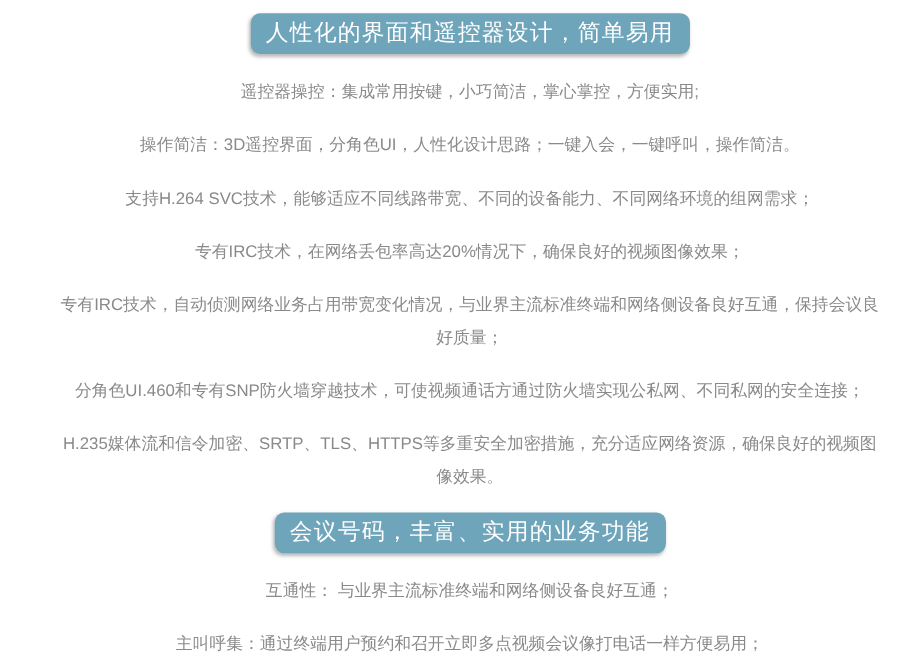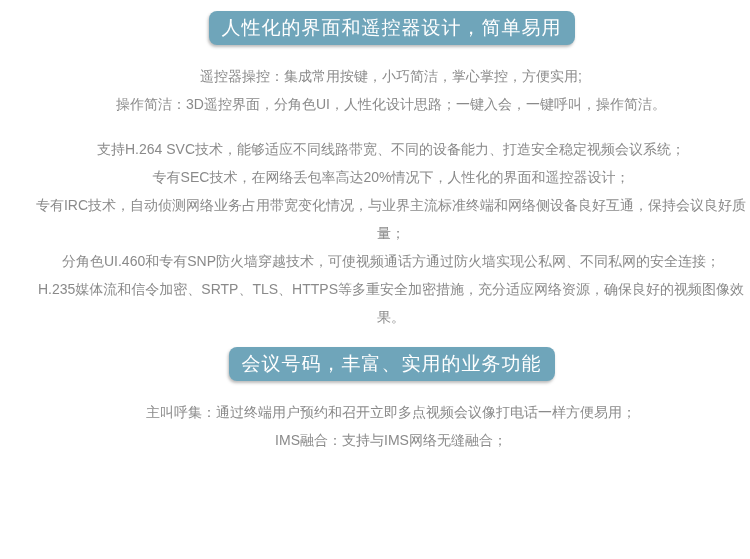--- a/index.html
+++ b/index.html
@@ -32,21 +32,21 @@
     padding: 5px 13px;
     border-radius: 8px;
     box-shadow: -1px 2px 3px rgba(60, 60, 60, 0.35);
     letter-spacing: 1px;
     white-space: nowrap;
   }
   .section-body {
     margin: 17px 0 16px 0;
   }
   .feature-line {
-    margin: 0;
+    margin: 16px;
     max-width: 716px;
     font-size: 14px;
     line-height: 28px;
     color: #8A8A8A;
   }
 </style>
 </head>
 <body>
 
 <div class="page">
@@ -54,30 +54,31 @@
   <section class="section">
     <div class="section-title-badge">人性化的界面和遥控器设计，简单易用</div>
     <div class="section-body">
       <p class="feature-line">遥控器操控：集成常用按键，小巧简洁，掌心掌控，方便实用;</p>
       <p class="feature-line">操作简洁：3D遥控界面，分角色UI，人性化设计思路；一键入会，一键呼叫，操作简洁。</p>
     </div>
   </section>
 
   <section class="section">
     <div class="section-body">
-      <p class="feature-line">支持H.264 SVC技术，能够适应不同线路带宽、不同的设备能力、打造安全稳定视频会议系统；</p>
-      <p class="feature-line">专有SEC技术，在网络丢包率高达20%情况下，人性化的界面和遥控器设计；</p>
+      <p class="feature-line">支持H.264 SVC技术，能够适应不同线路带宽、不同的设备能力、不同网络环境的组网需求；</p>
+      <p class="feature-line">专有IRC技术，在网络丢包率高达20%情况下，确保良好的视频图像效果；</p>
       <p class="feature-line">专有IRC技术，自动侦测网络业务占用带宽变化情况，与业界主流标准终端和网络侧设备良好互通，保持会议良好质量；</p>
       <p class="feature-line">分角色UI.460和专有SNP防火墙穿越技术，可使视频通话方通过防火墙实现公私网、不同私网的安全连接；</p>
       <p class="feature-line">H.235媒体流和信令加密、SRTP、TLS、HTTPS等多重安全加密措施，充分适应网络资源，确保良好的视频图像效果。</p>
     </div>
   </section>
 
   <section class="section">
     <div class="section-title-badge">会议号码，丰富、实用的业务功能</div>
     <div class="section-body">
+      <p class="feature-line">互通性： 与业界主流标准终端和网络侧设备良好互通；</p>
       <p class="feature-line">主叫呼集：通过终端用户预约和召开立即多点视频会议像打电话一样方便易用；</p>
       <p class="feature-line">IMS融合：支持与IMS网络无缝融合；</p>
 
     </div>
   </section>
 
 </div>
 
 </body></html>

